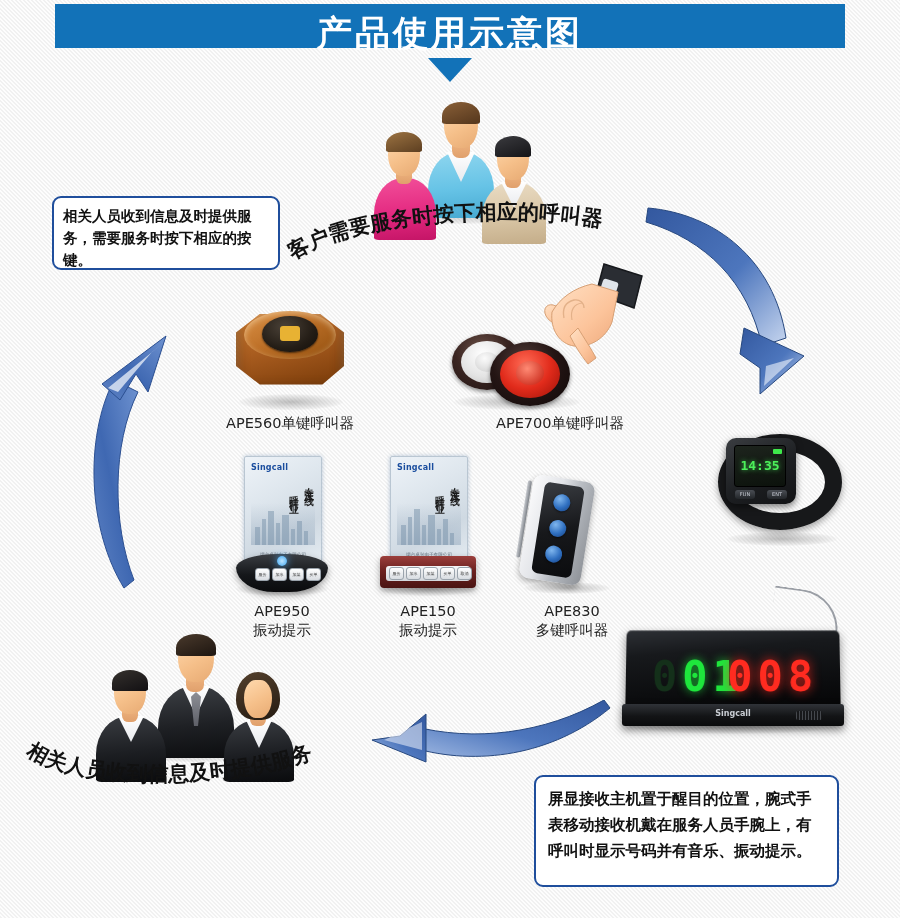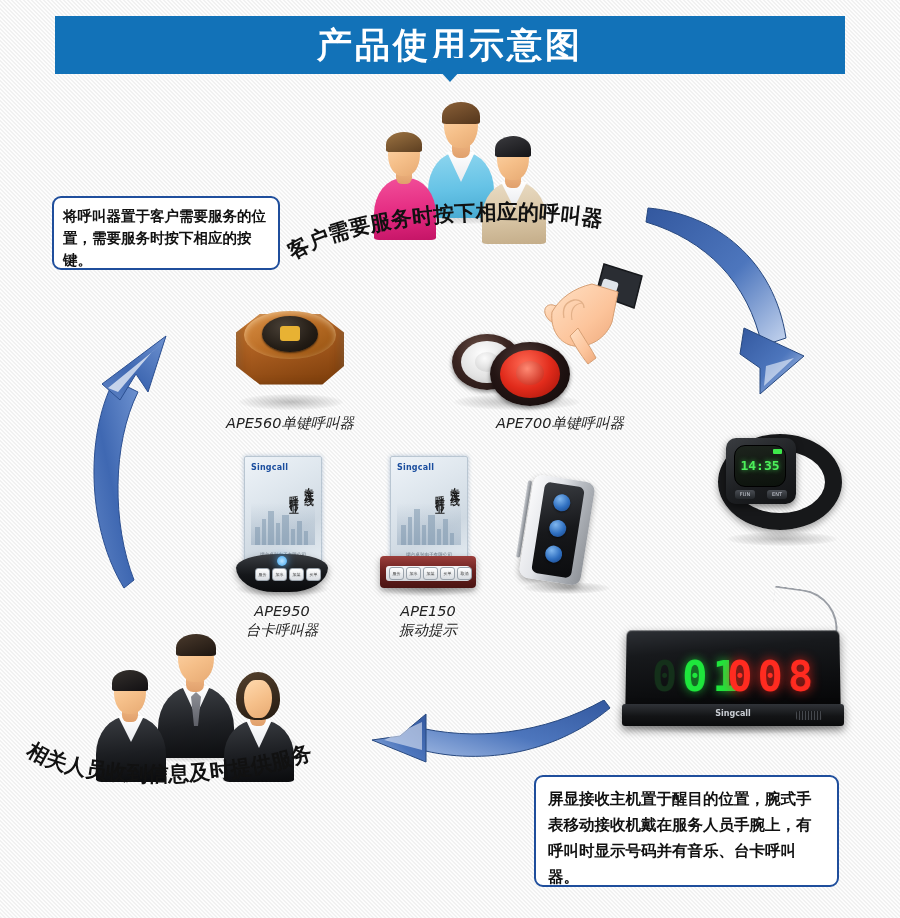--- a/index.html
+++ b/index.html
@@ -12,21 +12,21 @@
   #page{
     position:relative;width:900px;height:918px;
     background-color:#f1f1f1;
     background-image:
       linear-gradient(45deg, rgba(255,255,255,.85) 25%, transparent 25%, transparent 50%, rgba(255,255,255,.85) 50%, rgba(255,255,255,.85) 75%, transparent 75%, transparent);
     background-size:4px 4px;
   }
 
   
   .header-bar{
-    position:absolute;left:55px;top:16px;width:790px;height:58px;
+    position:absolute;left:55px;top:4px;width:790px;height:44px;
     background:#1272b8;
   }
   .header-title{
     position:absolute;left:0;top:0;width:790px;height:58px;
     color:#ffffff;font-size:35px;font-weight:bold;
     letter-spacing:3px;
     display:flex;align-items:center;justify-content:center;
     font-family:"DejaVu Sans","Liberation Sans",sans-serif;
   }
   .header-point{
@@ -62,21 +62,21 @@
   .arc-text svg{overflow:visible;}
   .arc-text text{
     font-family:"DejaVu Sans","Liberation Sans",sans-serif;
     font-weight:bold;fill:#111;
   }
 
   
   .plabel{
     position:absolute;text-align:center;color:#222;
     font-family:"DejaVu Sans","Liberation Sans",sans-serif;
-    font-size:14.5px;line-height:19px;white-space:pre-line;font-style:italic;
+    font-size:14.5px;line-height:19px;white-space:pre-line;
   }
 
   
   .people{position:absolute;}
   .people .shadow{
     position:absolute;left:50%;transform:translateX(-50%);
     border-radius:50%;
     background:radial-gradient(ellipse at center, rgba(90,90,90,.42) 0%, rgba(140,140,140,.18) 62%, rgba(160,160,160,0) 75%);
   }
   .person{position:absolute;}
@@ -224,21 +224,21 @@
   }
   #dev-ape6800 .case{
     position:absolute;left:14px;top:14px;width:70px;height:66px;
     background:linear-gradient(150deg,#3a3d41 0%,#1d1f22 55%,#121315 100%);
     border-radius:10px;
     box-shadow:0 3px 7px rgba(0,0,0,.5);
   }
   #dev-ape6800 .screen{
     position:absolute;left:8px;top:7px;width:50px;height:40px;
     background:linear-gradient(170deg,#1d241d 0%,#0c120c 100%);
-    border-radius:11px;border:1px solid #000;
+    border-radius:3px;border:1px solid #000;
   }
   #dev-ape6800 .time{
     position:absolute;left:0;right:0;top:12px;text-align:center;
     color:#4cf05a;font-size:13px;font-weight:bold;
     font-family:"DejaVu Sans Mono","Liberation Mono",monospace;
     text-shadow:0 0 5px rgba(70,240,90,.8);
   }
   #dev-ape6800 .batt{
     position:absolute;right:3px;top:3px;width:9px;height:5px;
     background:#3ee84b;border-radius:1px;
@@ -332,21 +332,21 @@
 
   <div class="arc-text" id="arc-customers" style="left:286px;top:196px;width:370px;height:70px;">
     <svg width="370" height="70" viewBox="0 0 370 70">
       <path id="arcPathTop" d="M4,66 C70,16 296,10 366,46" fill="none" stroke="none"></path>
       <text font-size="21">
         <textPath href="#arcPathTop" startOffset="1%">客户需要服务时按下相应的呼叫器</textPath>
       </text>
     </svg>
   </div>
 
-  <div class="callout" id="callout-topleft">将呼叫器置于客户需要服务的位置，需要服务时按下相应的按键。</div>
+  <div class="callout" id="callout-topleft">相关人员收到信息及时提供服务，需要服务时按下相应的按键。</div>
 
   <div class="arrow" id="arrow-left" style="left:62px;top:288px;width:124px;height:312px;">
     <svg width="124" height="312" viewBox="0 0 124 312">
       <defs>
         <linearGradient id="gradArrowL" x1="0" y1="1" x2="1" y2="0">
           <stop offset="0%" stop-color="#5e83c4"></stop>
           <stop offset="45%" stop-color="#3f68b2"></stop>
           <stop offset="100%" stop-color="#6e92d0"></stop>
         </linearGradient>
       </defs>
@@ -455,21 +455,21 @@
     <div style="position:absolute;left:0;top:98px;width:92px;height:38px;background:linear-gradient(180deg,#3a3d42 0%,#15171a 55%,#0a0b0d 100%);border-radius:50% 50% 46% 46%/40% 40% 70% 70%;box-shadow:0 3px 7px rgba(0,0,0,.35);"></div>
     <div style="position:absolute;left:41px;top:100px;width:10px;height:10px;border-radius:50%;background:radial-gradient(circle,#bfe6ff,#3ba4f0);box-shadow:0 0 9px rgba(80,180,255,.9);"></div>
     <div class="btnrow" style="left:19px;top:112px;">
       <div class="minibtn">服务</div>
       <div class="minibtn">加水</div>
       <div class="minibtn">加菜</div>
       <div class="minibtn">买单</div>
     </div>
   </div>
   <div class="plabel" style="left:222px;top:602px;width:120px;">APE950
-台卡呼叫器</div>
+振动提示</div>
 
   <div class="device" id="dev-ape150" style="left:378px;top:456px;width:100px;height:140px;">
     <div class="dev-shadow" style="bottom:0;width:98px;height:14px;"></div>
     <div class="card-acryl" style="left:12px;top:0;width:76px;height:104px;border-radius:2px;">
       <div class="card-logo">Singcall</div>
       <div class="card-city">
         <i style="left:4px;width:5px;height:20px;"></i>
           <i style="left:11px;width:4px;height:28px;"></i>
         <i style="left:17px;width:6px;height:36px;"></i>
           <i style="left:25px;width:4px;height:20px;"></i>
@@ -498,20 +498,22 @@
   <div class="device" id="dev-ape830" style="left:512px;top:462px;width:110px;height:136px;">
     <div class="dev-shadow" style="bottom:4px;width:86px;height:12px;"></div>
     <div class="ant"></div>
     <div class="body"></div>
     <div class="panel">
       <div class="bbtn" style="left:11px;top:10px;"></div>
       <div class="bbtn" style="left:11px;top:36px;"></div>
       <div class="bbtn" style="left:11px;top:62px;"></div>
     </div>
   </div>
+  <div class="plabel" style="left:512px;top:602px;width:120px;">APE830
+多键呼叫器</div>
 
   <div class="device" id="dev-ape6800" style="left:712px;top:424px;width:140px;height:120px;">
     <div class="dev-shadow" style="bottom:-2px;width:110px;height:14px;"></div>
     <div class="strap"></div>
     <div class="case">
       <div class="screen">
         <div class="batt"></div>
         <div class="time">14:35</div>
       </div>
       <div class="wbtn" style="left:9px;">FUN</div>
@@ -564,15 +566,15 @@
 
   <div class="arc-text" id="arc-staff" style="left:22px;top:722px;width:340px;height:72px;">
     <svg width="340" height="72" viewBox="0 0 340 72">
       <path id="arcPathBottom" d="M4,32 C60,74 260,66 334,16" fill="none" stroke="none"></path>
       <text font-size="21">
         <textPath href="#arcPathBottom" startOffset="0%">相关人员收到信息及时提供服务</textPath>
       </text>
     </svg>
   </div>
 
-  <div class="callout" id="callout-bottomright">屏显接收主机置于醒目的位置，腕式手表移动接收机戴在服务人员手腕上，有呼叫时显示号码并有音乐、台卡呼叫器。</div>
+  <div class="callout" id="callout-bottomright">屏显接收主机置于醒目的位置，腕式手表移动接收机戴在服务人员手腕上，有呼叫时显示号码并有音乐、振动提示。</div>
 
 </div>
 
 </body></html>

